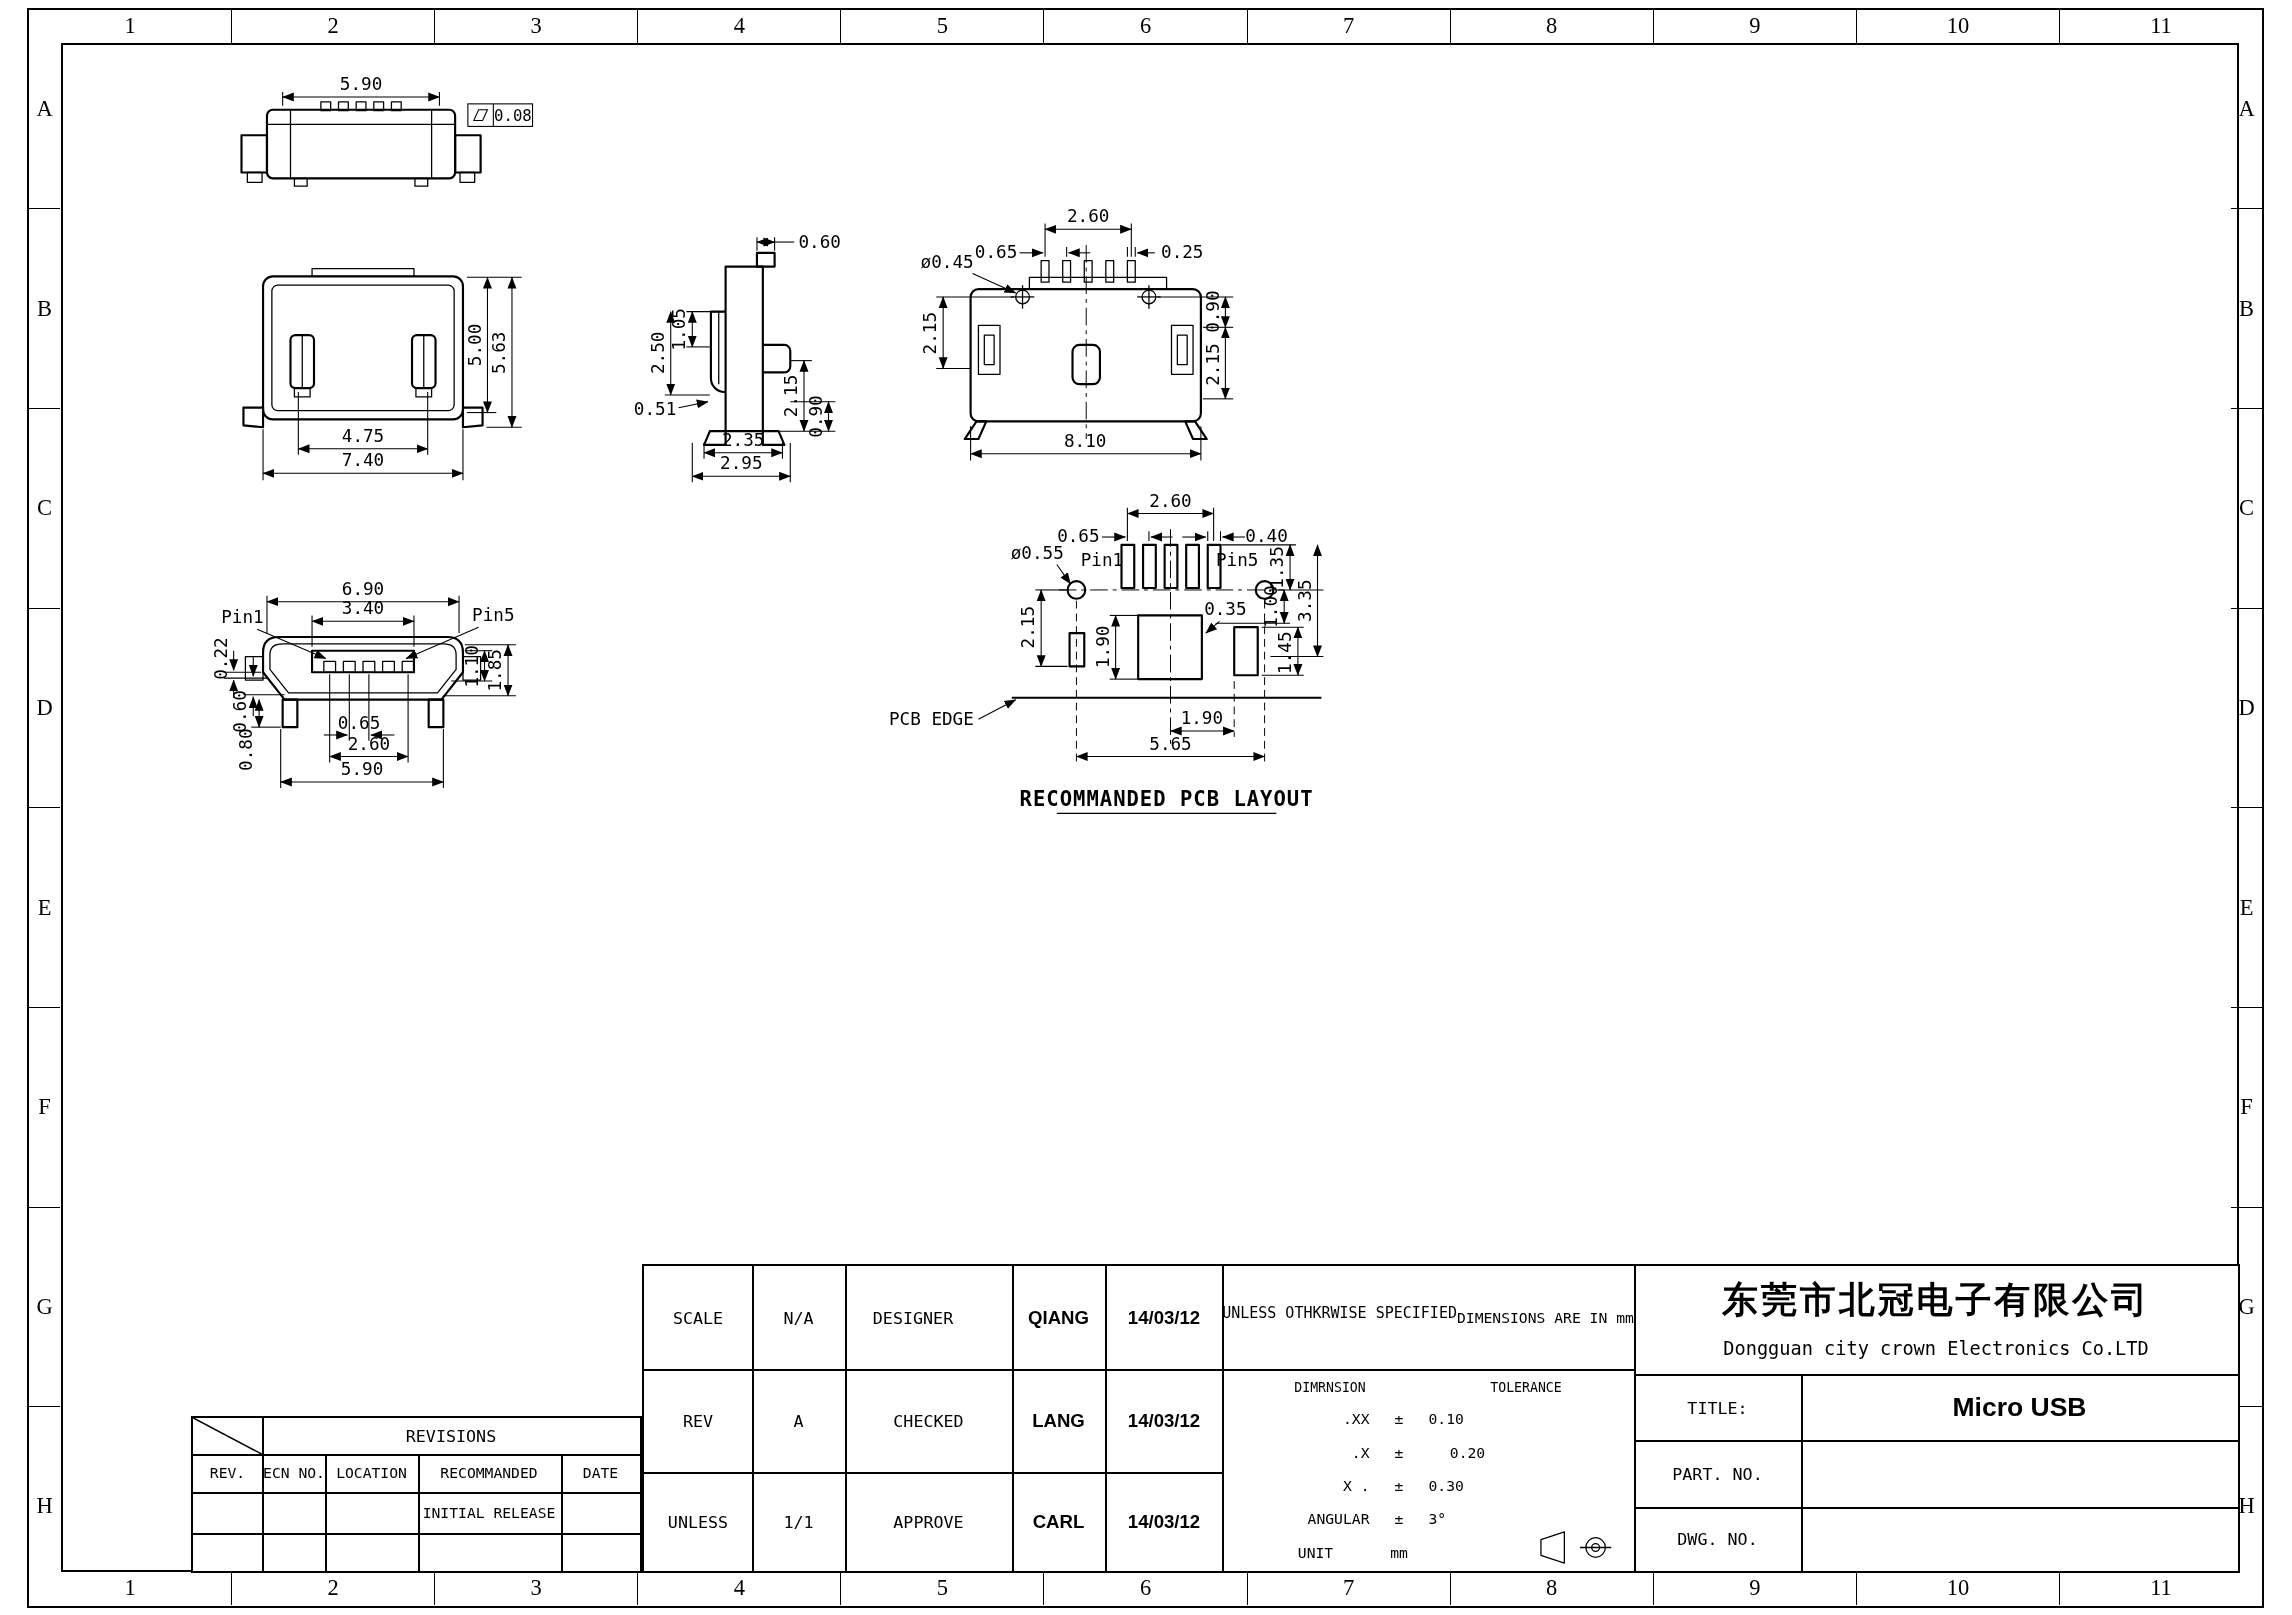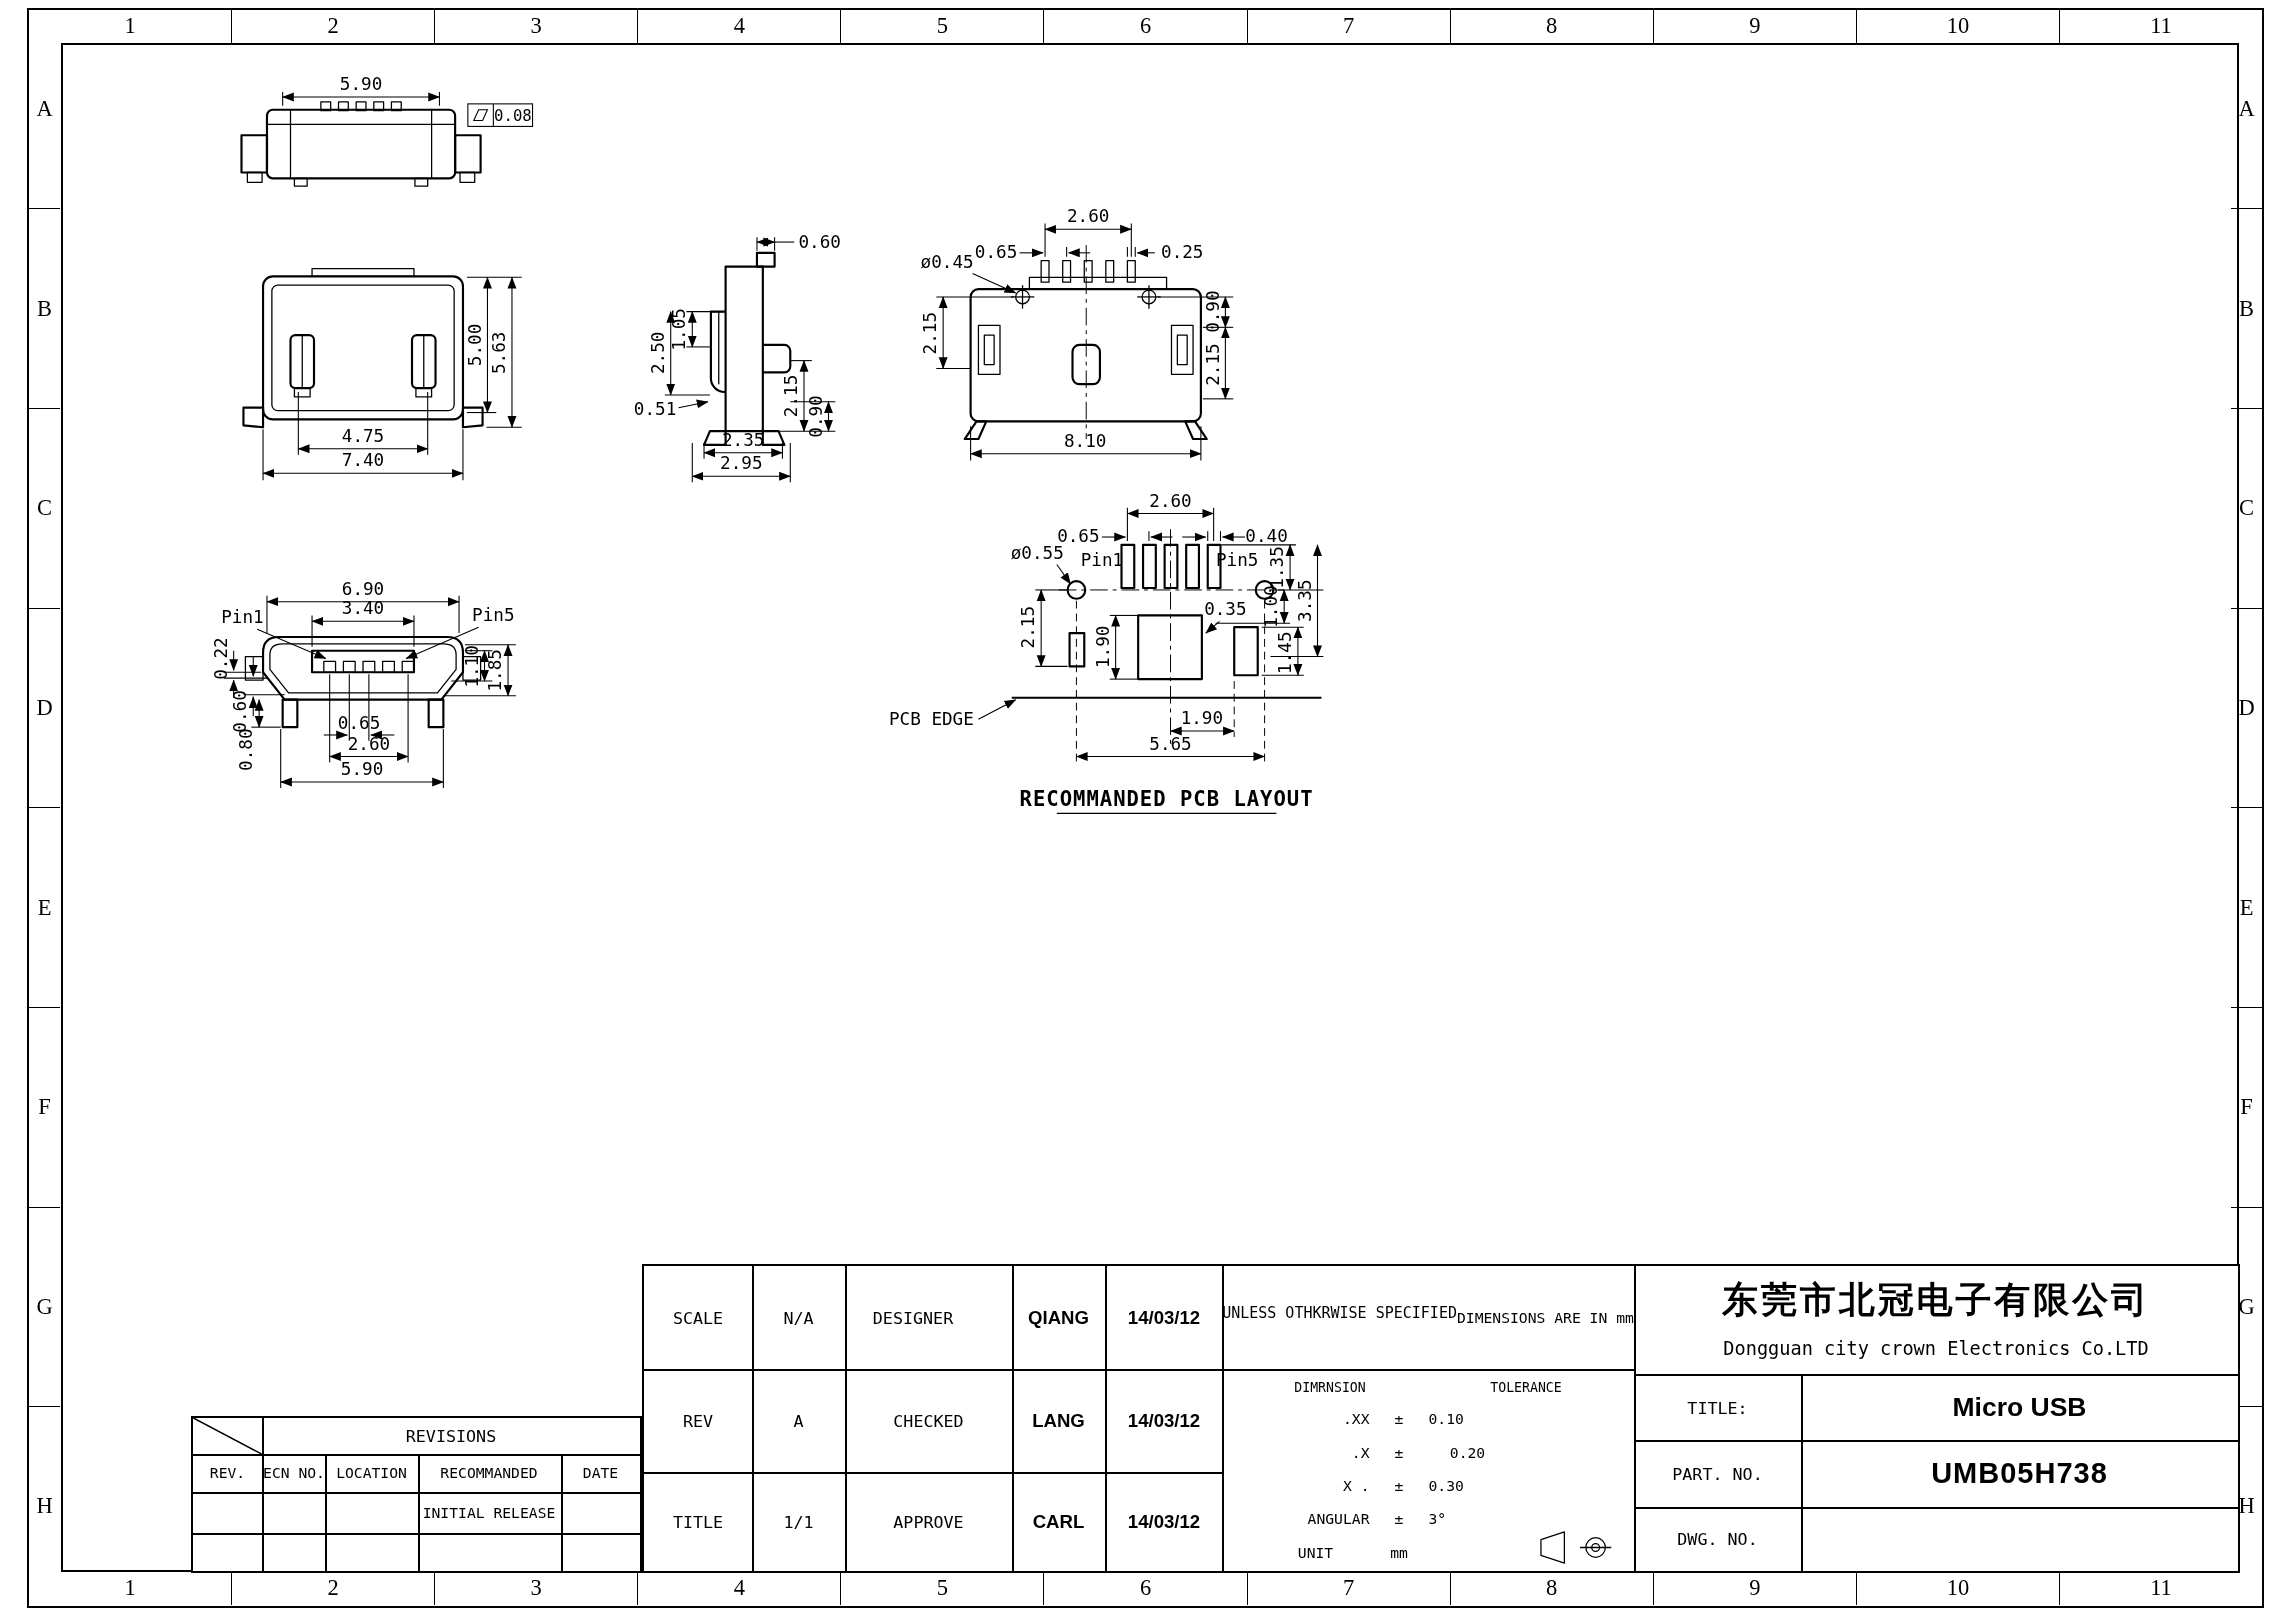--- a/index.html
+++ b/index.html
@@ -423,21 +423,21 @@
     <div class="cell lbl" style="left:201px;top:0;width:136px;height:103px">DESIGNER</div>
     <div class="cell hand" style="left:368px;top:0;width:93px;height:103px">QIANG</div>
     <div class="cell hand" style="left:461px;top:0;width:118px;height:103px">14/03/12</div>
 
     <div class="cell lbl" style="left:0;top:103px;width:108px;height:103px">REV</div>
     <div class="cell lbl" style="left:108px;top:103px;width:93px;height:103px">A</div>
     <div class="cell lbl" style="left:201px;top:103px;width:167px;height:103px">CHECKED</div>
     <div class="cell hand" style="left:368px;top:103px;width:93px;height:103px">LANG</div>
     <div class="cell hand" style="left:461px;top:103px;width:118px;height:103px">14/03/12</div>
 
-    <div class="cell lbl" style="left:0;top:206px;width:108px;height:99px">TITLE</div>
+    <div class="cell lbl" style="left:0;top:206px;width:108px;height:99px">UNLESS</div>
     <div class="cell lbl" style="left:108px;top:206px;width:93px;height:99px">1/1</div>
     <div class="cell lbl" style="left:201px;top:206px;width:167px;height:99px">APPROVE</div>
     <div class="cell hand" style="left:368px;top:206px;width:93px;height:99px">CARL</div>
     <div class="cell hand" style="left:461px;top:206px;width:118px;height:99px">14/03/12</div>
 
     <div class="cell" style="left:578px;top:7.8px;width:412px;height:88px;flex-direction:row">
       <div class="notes1">UNLESS OTHKRWISE SPECIFIED</div>
       <div class="notes2">DIMENSIONS ARE IN mm</div>
     </div>
     <div class="cell tiny" style="left:588px;top:108px;width:392px;height:27.4px;justify-content:space-around">
@@ -474,19 +474,18 @@
       <circle class="obj2" cx="66" cy="21" r="10"></circle>
       <circle class="obj2" cx="66" cy="21" r="4"></circle>
       <line class="obj2" x1="50" y1="21" x2="82" y2="21"></line>
     </svg>
 
     <div class="cell company-en" style="left:990px;top:65px;width:604px;height:35px">Dongguan city crown Electronics Co.LTD</div>
     <div class="cell company-cn" style="left:990px;top:3.9px;width:604px;height:61px">东莞市北冠电子有限公司</div>
     <div class="cell lbl" style="left:990px;top:108px;width:167px;height:67px">TITLE:</div>
     <div class="cell title-val" style="left:1157px;top:108px;width:437px;height:67px">Micro USB</div>
     <div class="cell lbl" style="left:990px;top:174px;width:167px;height:67px">PART. NO.</div>
-    <div class="cell part-val" style="left:1157px;top:174px;width:437px;height:67px">UMB05H738</div>
     <div class="cell lbl" style="left:990px;top:241px;width:167px;height:64px">DWG. NO.</div>
     <div class="cell lbl" style="left:1157px;top:241px;width:437px;height:64px"></div>
   </div>
 
 </div>
 
 
 </body></html>

